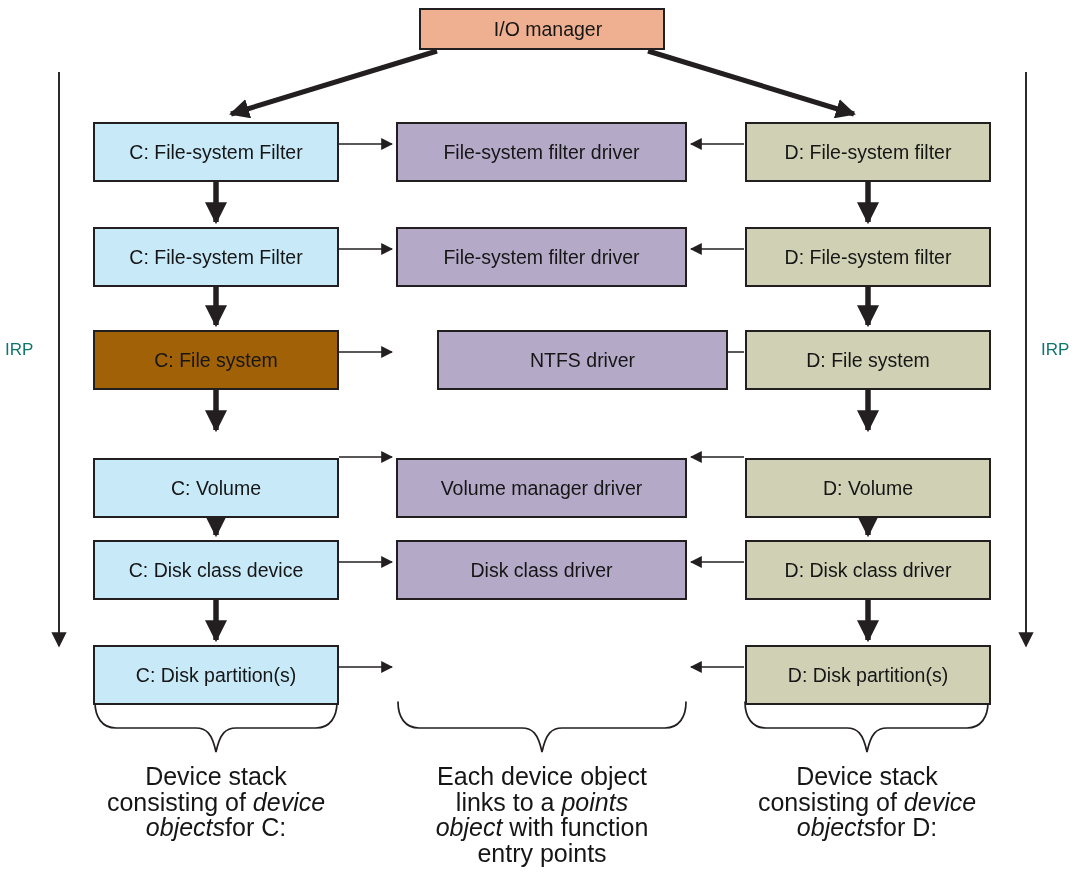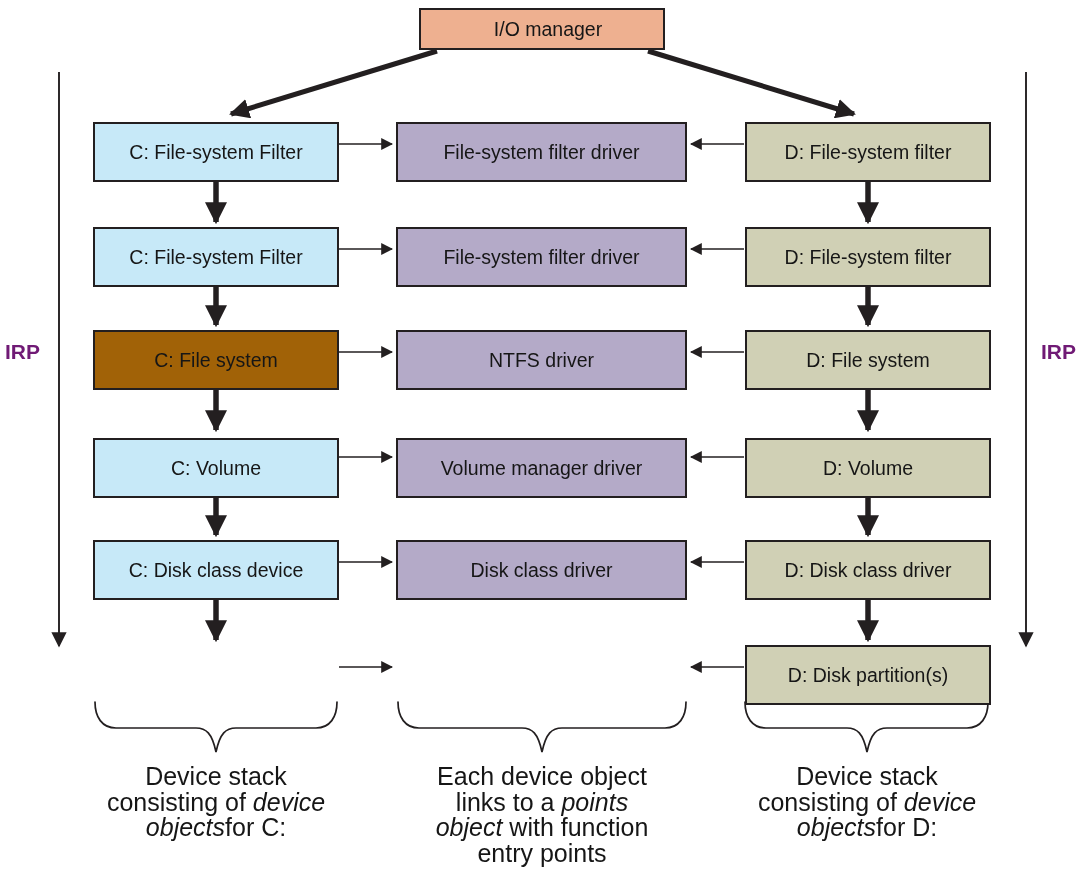--- a/index.html
+++ b/index.html
@@ -18,25 +18,25 @@
     border:2px solid #231f20;
     box-sizing:border-box;
     display:flex; align-items:center; justify-content:center;
     font-size:19.5px;
     white-space:nowrap;
   }
   .io  { left:419px; top:8px;  width:246px; height:42px; }
   .col-c   { left:93px;  width:246px; }
   .col-drv { left:396px; width:291px; }
   .col-d   { left:745px; width:246px; }
-  .r0{top:122px}.r1{top:227px}.r2{top:330px}.r3{top:438px}.r4{top:540px}.r5{top:645px}
+  .r0{top:122px}.r1{top:227px}.r2{top:330px}.r3{top:458px}.r4{top:540px}.r5{top:645px}
   .irp {
     position:absolute;
-    font-weight:bold; font-size:21px;
-    color:#701a75;
+    font-weight:normal; font-size:17px;
+    color:#0f766e;
   }
   .irp-left  { left:5px;    top:340px; }
   .irp-right { left:1041px; top:340px; }
   .caption {
     position:absolute; top:764px;
     text-align:center;
     font-size:25px; line-height:25.5px;
     color:#161616;
   }
   .caption-left   { left:76px;  width:280px; }
@@ -116,24 +116,25 @@
   <div class="box io" style="background: rgb(238, 176, 144); padding-left: 12px;">I/O manager</div>
 
   <div class="irp irp-left">IRP</div>
   <div class="irp irp-right">IRP</div>
 
   <div class="box col-c r0" style="background: rgb(199, 233, 248);">C: File-system Filter</div>
   <div class="box col-c r1" style="background: rgb(199, 233, 248);">C: File-system Filter</div>
   <div class="box col-c r2" style="background: #a16207;">C: File system</div>
   <div class="box col-c r3" style="background: rgb(199, 233, 248);">C: Volume</div>
   <div class="box col-c r4" style="background: rgb(199, 233, 248);">C: Disk class device</div>
+  <div class="box col-c r5" style="background: rgb(199, 233, 248);">C: Disk partition(s)</div>
 
   <div class="box col-drv r0" style="background: rgb(180, 170, 200);">File-system filter driver</div>
   <div class="box col-drv r1" style="background: rgb(180, 170, 200);">File-system filter driver</div>
-  <div class="box col-drv r2" style="background: rgb(180, 170, 200);">NTFS driver</div>
+  <div class="box col-drv r2" style="background: rgb(180, 170, 200); margin-left: 41px;">NTFS driver</div>
   <div class="box col-drv r3" style="background: rgb(180, 170, 200);">Volume manager driver</div>
   <div class="box col-drv r4" style="background: rgb(180, 170, 200);">Disk class driver</div>
 
   <div class="box col-d r0" style="background: rgb(208, 208, 181);">D: File-system filter</div>
   <div class="box col-d r1" style="background: rgb(208, 208, 181);">D: File-system filter</div>
   <div class="box col-d r2" style="background: rgb(208, 208, 181);">D: File system</div>
   <div class="box col-d r3" style="background: rgb(208, 208, 181);">D: Volume</div>
   <div class="box col-d r4" style="background: rgb(208, 208, 181);">D: Disk class driver</div>
   <div class="box col-d r5" style="background: rgb(208, 208, 181);">D: Disk partition(s)</div>
 

